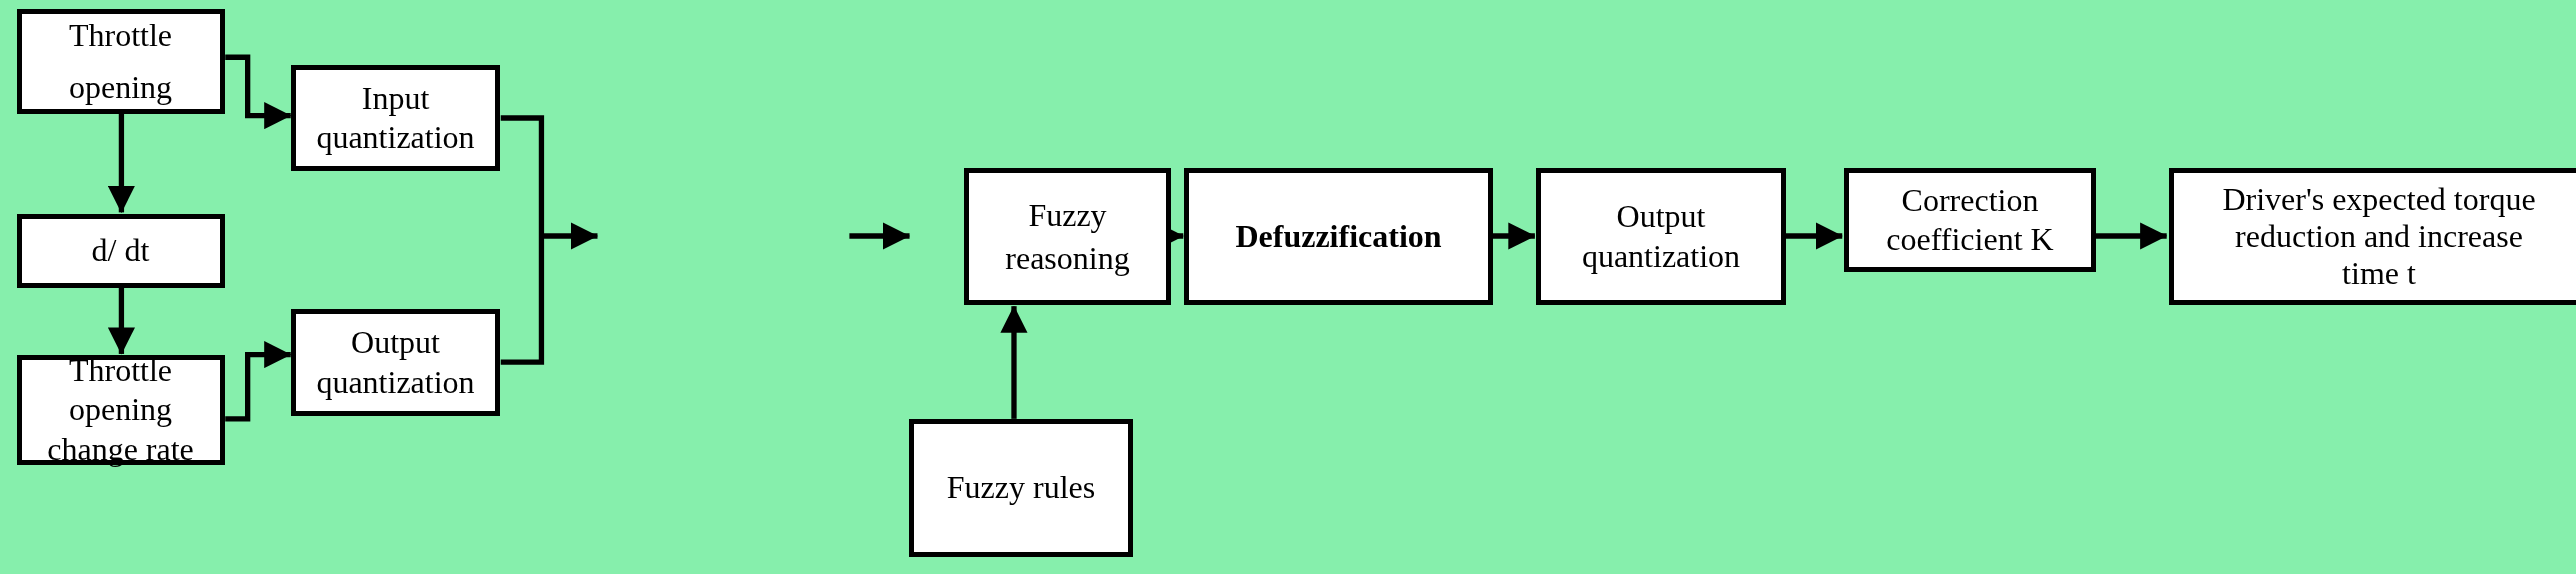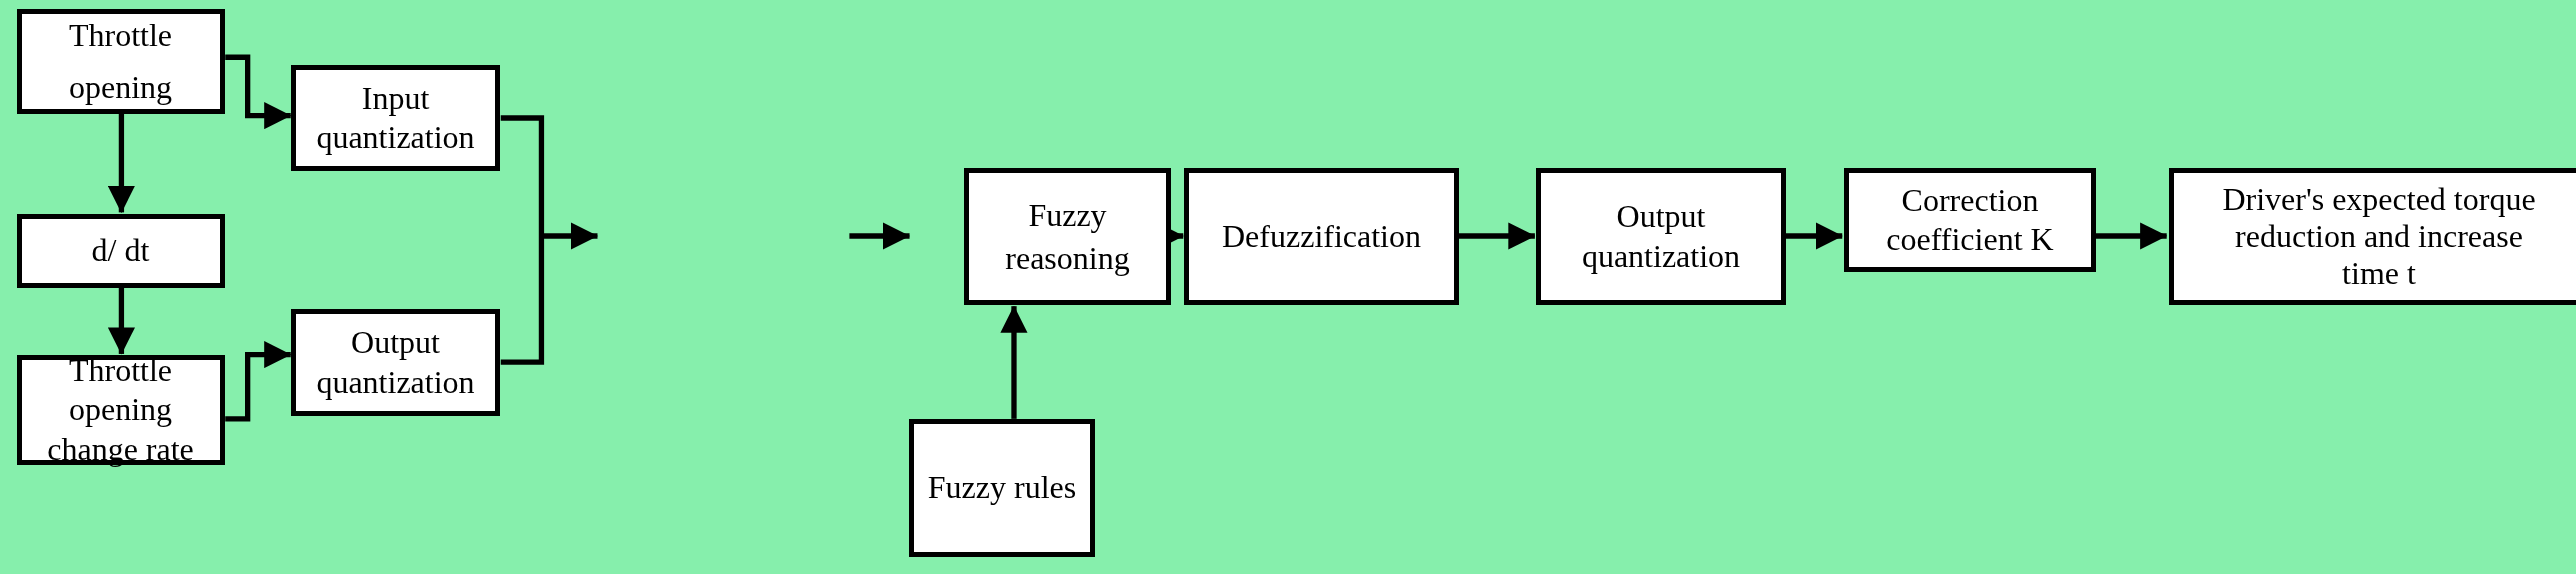--- a/index.html
+++ b/index.html
@@ -46,26 +46,26 @@
 
   
   .n-throttle-opening       { left: 16.5px;   top: 8.9px;  width: 208px; height: 105px; }
   .n-d-dt                   { left: 16.5px;   top: 214px; width: 208px; height: 74px; }
   .n-throttle-change-rate   { left: 16.5px;   top: 355px; width: 208px; height: 110px; }
   .n-input-quantization     { left: 291px;  top: 65px; width: 209px; height: 106px; }
   .n-output-quantization-in { left: 291px;  top: 309px; width: 209px; height: 107px; }
   
   .n-fuzzification          { left: 598px; top: 168px; width: 251px; height: 137px; }
   .n-fuzzy-reasoning        { left: 964px; top: 168px; width: 207px; height: 137px; }
-  .n-defuzzification        { left: 1184px; top: 168px; width: 275px; height: 137px; }
+  .n-defuzzification        { left: 1184px; top: 168px; width: 309px; height: 137px; font-weight: bold; }
   .n-output-quantization    { left: 1536px; top: 168px; width: 250px; height: 137px; }
   .n-correction-coefficient { left: 1844px; top: 168px; width: 252px; height: 104px; }
   .n-drivers-torque         { left: 2169px; top: 168px; width: 420px; height: 137px; }
   
-  .n-fuzzy-rules            { left: 909px; top: 419px; width: 186px; height: 138px; }
+  .n-fuzzy-rules            { left: 909px; top: 419px; width: 224px; height: 138px; }
 </style>
 </head>
 <body>
 
 <div class="canvas">
 
   <svg class="connector-layer" viewBox="0 0 4363 973" xmlns="http://www.w3.org/2000/svg">
     <defs>
       <marker id="arrow" markerUnits="userSpaceOnUse" markerWidth="46" markerHeight="46" refX="45" refY="23" orient="auto">
         <path d="M0,0 L46,23 L0,46 Z" fill="#000000"></path>

